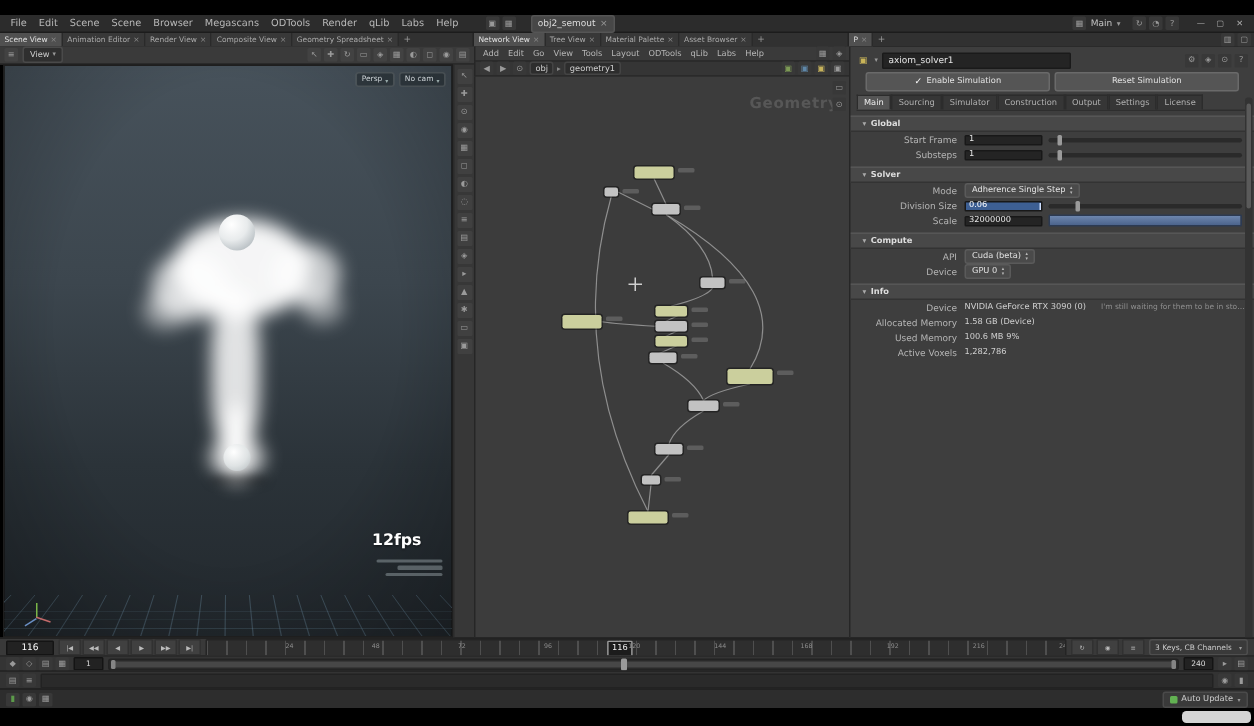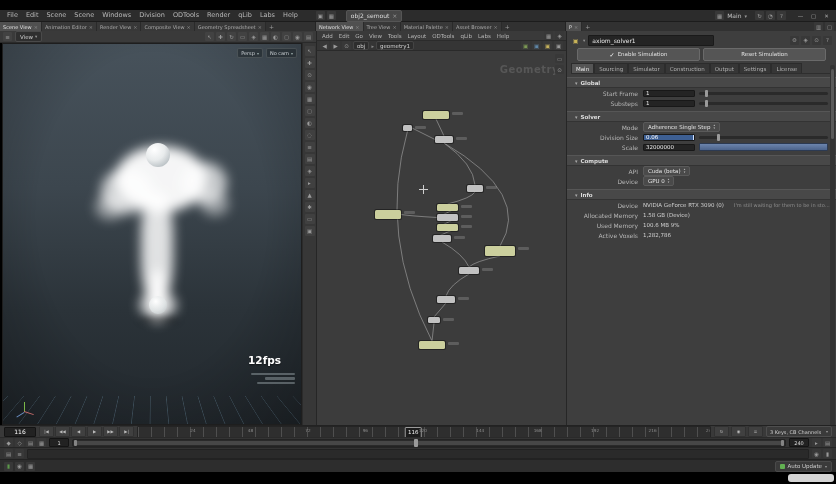--- a/index.html
+++ b/index.html
@@ -156,22 +156,22 @@
 
 <div id="stage">
   <div class="abs" id="strip-top"></div>
 
   <div class="abs" id="menubar">
     <div id="menu-items" style="display:flex;">
         <div class="menu-item">File</div>
         <div class="menu-item">Edit</div>
         <div class="menu-item">Scene</div>
         <div class="menu-item">Scene</div>
-        <div class="menu-item">Windows</div>
-        <div class="menu-item">Division</div>
+        <div class="menu-item">Browser</div>
+        <div class="menu-item">Megascans</div>
         <div class="menu-item">ODTools</div>
         <div class="menu-item">Render</div>
         <div class="menu-item">qLib</div>
         <div class="menu-item">Labs</div>
         <div class="menu-item">Help</div>
       </div>
     <div class="mb-icons" id="mb-icons-left">
         <div class="mico">▣</div>
         <div class="mico">▦</div>
       </div>

